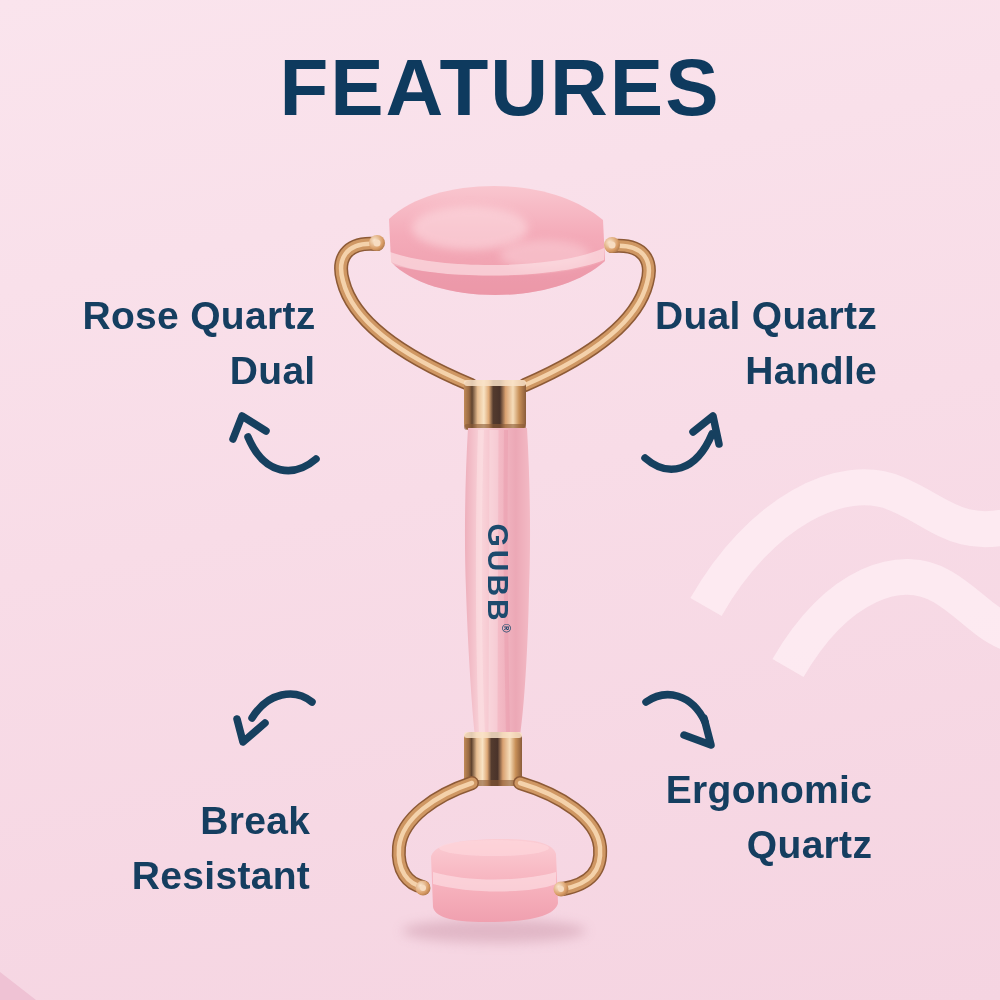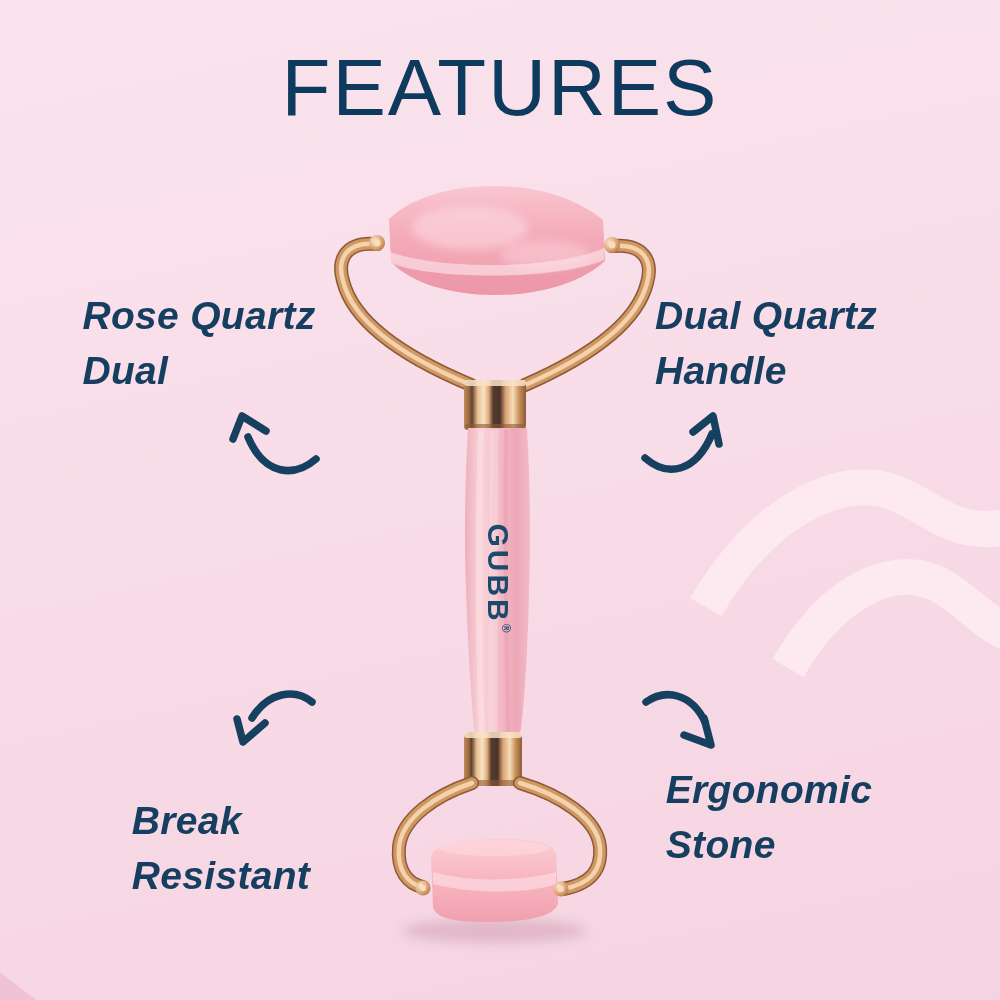--- a/index.html
+++ b/index.html
@@ -5,27 +5,27 @@
   html,body{margin:0;padding:0;}
   body{width:1000px;height:1000px;overflow:hidden;font-family:"Liberation Sans",sans-serif;}
   .canvas{
     position:relative;width:1000px;height:1000px;
     background:linear-gradient(168deg,#fae4ed 0%,#f8dce7 48%,#f5d4e1 100%);
     overflow:hidden;
   }
   .layer{position:absolute;inset:0;width:1000px;height:1000px;}
   .page-title{
     position:absolute;left:0;top:38px;width:1000px;margin:0;
-    text-align:center;font-size:80px;line-height:100px;font-weight:400;
+    text-align:center;font-size:80px;line-height:100px;font-weight:700;
     letter-spacing:2px;color:#0e3a5e;
   }
   .feature-label{
-    position:absolute;transform:translateX(-50%);text-align:left;
+    position:absolute;transform:translateX(-50%);text-align:right;
     font-size:39px;line-height:55px;font-weight:700;color:#153e60;
-    letter-spacing:.3px;white-space:nowrap;font-style:italic;
+    letter-spacing:.3px;white-space:nowrap;
   }
   .feature-label span{display:block;}
   .fl-tl{left:199px;top:288px;}
   .fl-tr{left:766px;top:288px;}
   .fl-bl{left:221px;top:793px;}
   .fl-br{left:769px;top:762px;}
   .brand-logo{
     position:absolute;left:498px;top:578px;
     transform:translate(-50%,-50%) rotate(90deg);
     color:#1c4a6d;font-weight:700;font-size:30px;letter-spacing:3px;
@@ -194,20 +194,20 @@
   <div class="feature-label fl-tr">
     <span>Dual Quartz</span>
     <span>Handle</span>
   </div>
   <div class="feature-label fl-bl">
     <span>Break</span>
     <span>Resistant</span>
   </div>
   <div class="feature-label fl-br">
     <span>Ergonomic</span>
-    <span>Stone</span>
+    <span>Quartz</span>
   </div>
 
   <div class="brand-logo">
     <span>GUBB</span><span class="rmark">®</span>
   </div>
 
 </div>
 
 </body></html>

